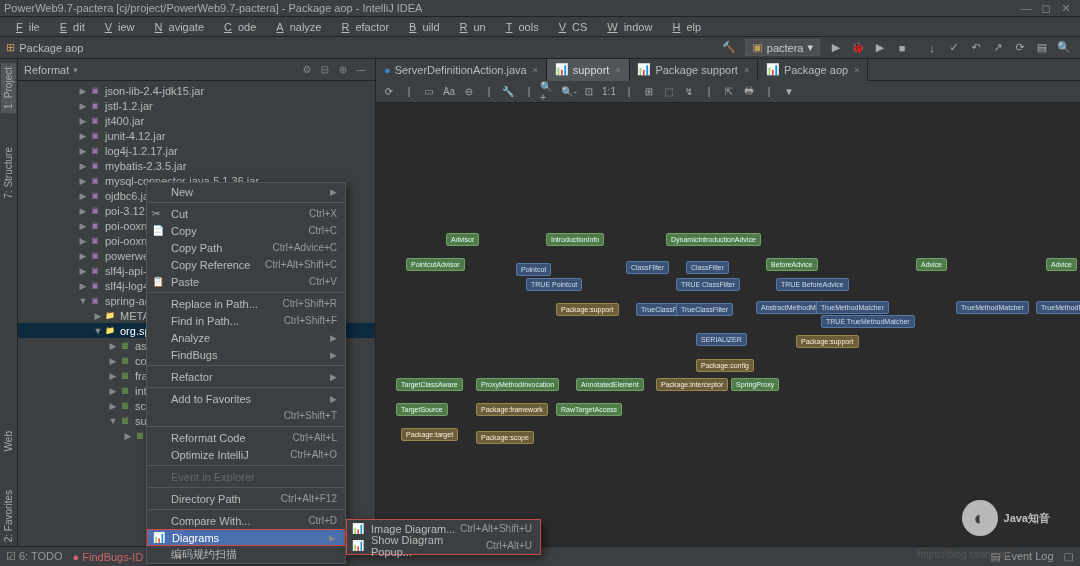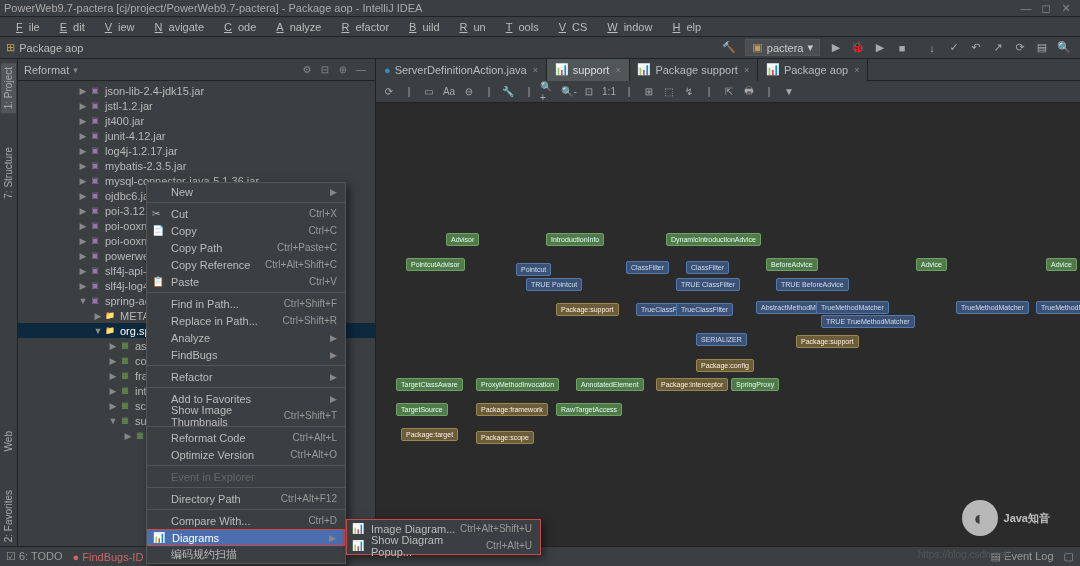--- a/index.html
+++ b/index.html
@@ -365,69 +365,68 @@
       <span>Cut</span>
       <span class="sc">Ctrl+X</span>
     </div>
     <div class="ctx-row">
       <span class="cicon">📄</span>
       <span>Copy</span>
       <span class="sc">Ctrl+C</span>
     </div>
     <div class="ctx-row">
       <span>Copy Path</span>
-      <span class="sc">Ctrl+Paste+C</span>
+      <span class="sc">Ctrl+Advice+C</span>
     </div>
     <div class="ctx-row">
       <span>Copy Reference</span>
       <span class="sc">Ctrl+Alt+Shift+C</span>
     </div>
     <div class="ctx-row">
       <span class="cicon">📋</span>
       <span>Paste</span>
       <span class="sc">Ctrl+V</span>
     </div>
     <div class="ctx-row sep"></div>
     <div class="ctx-row">
+      <span>Replace in Path...</span>
+      <span class="sc">Ctrl+Shift+R</span>
+    </div>
+    <div class="ctx-row">
       <span>Find in Path...</span>
       <span class="sc">Ctrl+Shift+F</span>
     </div>
     <div class="ctx-row">
-      <span>Replace in Path...</span>
-      <span class="sc">Ctrl+Shift+R</span>
-    </div>
-    <div class="ctx-row">
       <span>Analyze</span>
       <span class="sub">▶</span>
     </div>
     <div class="ctx-row">
       <span>FindBugs</span>
       <span class="sub">▶</span>
     </div>
     <div class="ctx-row sep"></div>
     <div class="ctx-row">
       <span>Refactor</span>
       <span class="sub">▶</span>
     </div>
     <div class="ctx-row sep"></div>
     <div class="ctx-row">
       <span>Add to Favorites</span>
       <span class="sub">▶</span>
     </div>
     <div class="ctx-row">
-      <span>Show Image Thumbnails</span>
       <span class="sc">Ctrl+Shift+T</span>
     </div>
     <div class="ctx-row sep"></div>
     <div class="ctx-row">
       <span>Reformat Code</span>
       <span class="sc">Ctrl+Alt+L</span>
     </div>
     <div class="ctx-row">
-      <span>Optimize Version</span>
+      <span>Optimize IntelliJ</span>
       <span class="sc">Ctrl+Alt+O</span>
     </div>
     <div class="ctx-row sep"></div>
     <div class="ctx-row disabled">
       <span>Event in Explorer</span>
     </div>
     <div class="ctx-row sep"></div>
     <div class="ctx-row">
       <span>Directory Path</span>
       <span class="sc">Ctrl+Alt+F12</span>

